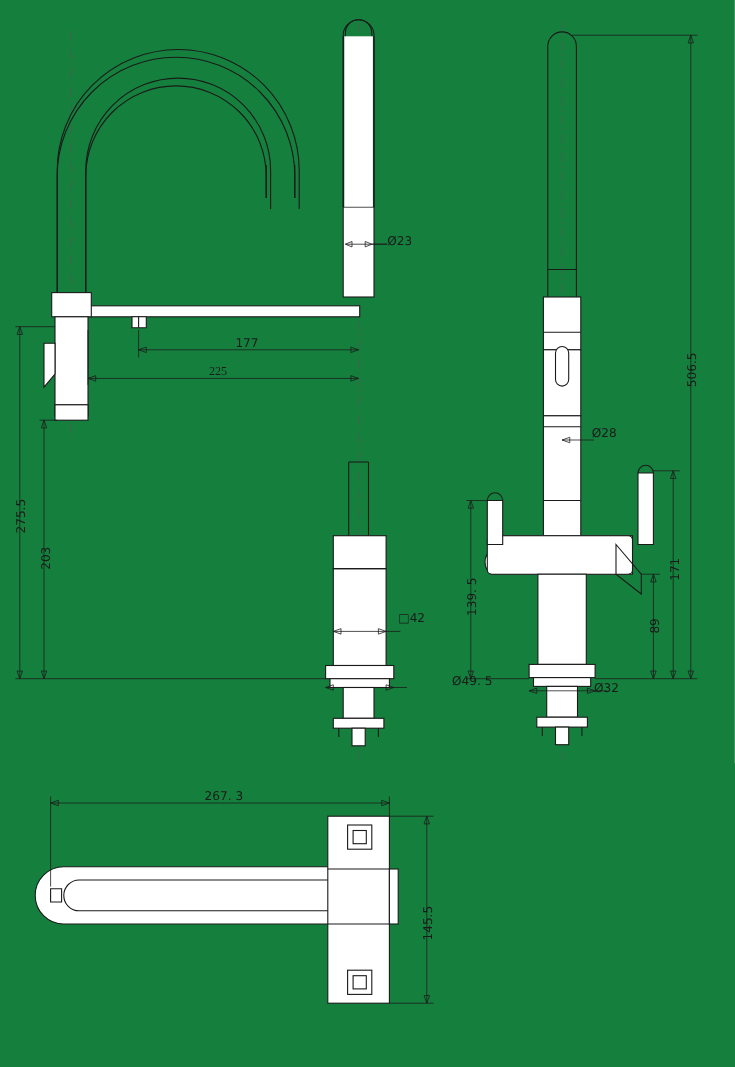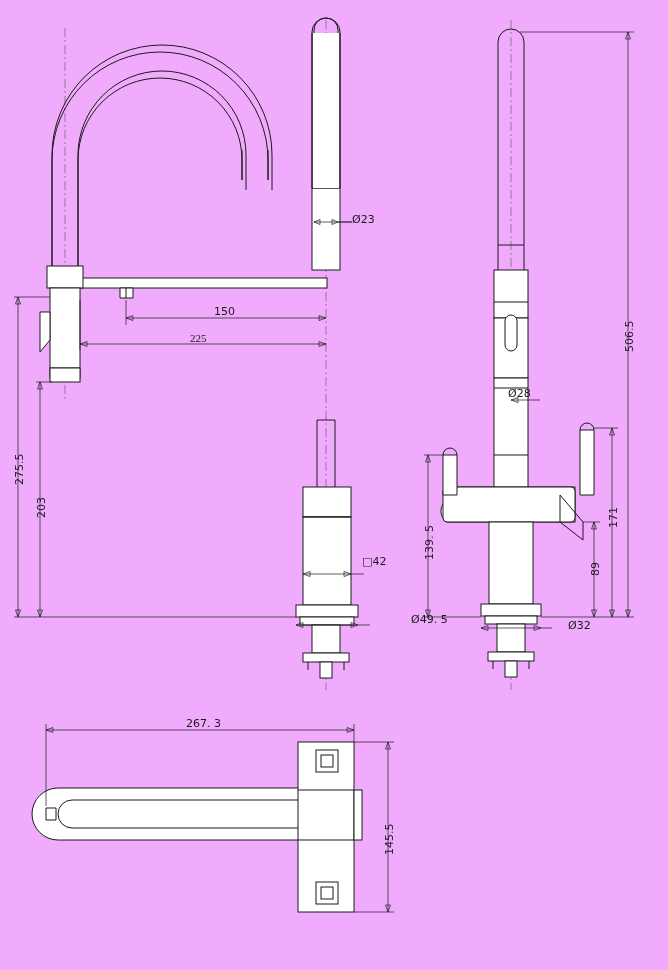--- a/index.html
+++ b/index.html
@@ -11,21 +11,21 @@
     width: 668px;
     height: 970px;
     font-family: "DejaVu Sans", sans-serif;
     color: #000000;
     overflow: hidden;
   }
   #sheet {
     position: relative;
     width: 668px;
     height: 970px;
-    background: #f0abfc;
+    background: #15803d;
   }
   svg.drawing {
     position: absolute;
     left: 0;
     top: 0;
     width: 668px;
     height: 970px;
   }
   .ln {
     stroke: #1a1a1a;
@@ -271,43 +271,43 @@
       <path class="dim" d="M 388 742 l -2.5 7 l 5 0 z" fill="#1a1a1a"></path>
       <path class="dim" d="M 388 912 l -2.5 -7 l 5 0 z" fill="#1a1a1a"></path>
     </g>
 
   </svg>
 
   <div class="label-layer">
 
     <span class="dl" style="left:352px; top:214px;">Ø23</span>
 
-    <span class="dl" style="left:214px; top:306px;">150</span>
+    <span class="dl" style="left:214px; top:306px;">177</span>
 
     <span class="dl" style="left:190px; top:332px;font-family:Liberation Serif, serif;">225</span>
 
     <span class="dl rot" style="left:14px; top:485px;">275.5</span>
 
     <span class="dl rot" style="left:36px; top:518px;">203</span>
 
     <span class="dl" style="left:362px; top:556px;">□42</span>
 
     <span class="dl" style="left:368px; top:614px;padding-left:43px;">Ø49. 5</span>
 
     <span class="dl rot" style="left:624px; top:352px;">506.5</span>
 
-    <span class="dl" style="left:508px; top:388px;">Ø28</span>
+    <span class="dl" style="left:538px; top:388px;">Ø28</span>
 
     <span class="dl rot" style="left:424px; top:560px;">139. 5</span>
 
     <span class="dl rot" style="left:608px; top:528px;">171</span>
 
     <span class="dl rot" style="left:590px; top:576px;">89</span>
 
-    <span class="dl" style="left:568px; top:620px;">Ø32</span>
+    <span class="dl" style="left:540px; top:620px;">Ø32</span>
 
     <span class="dl" style="left:186px; top:718px;text-align:right;">267. 3</span>
 
     <span class="dl rot" style="left:384px; top:855px;">145.5</span>
 
   </div>
 
 </div>
 
 </body></html>

